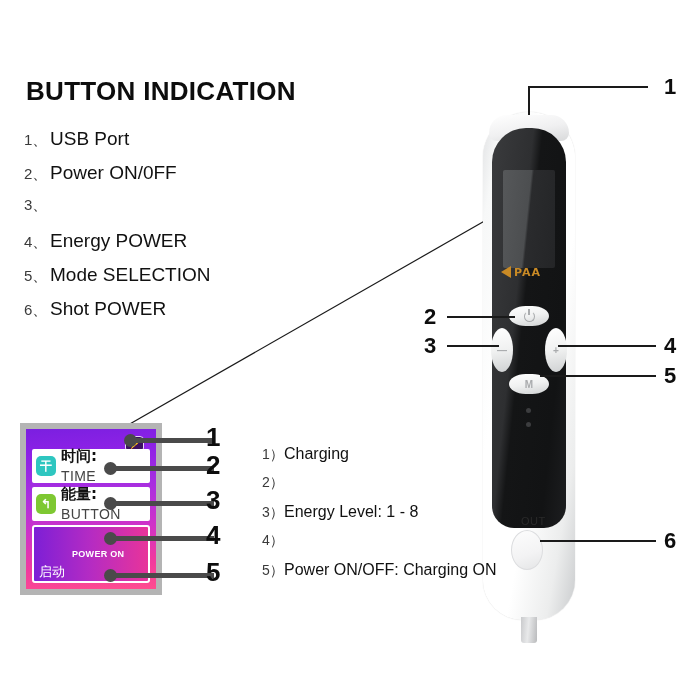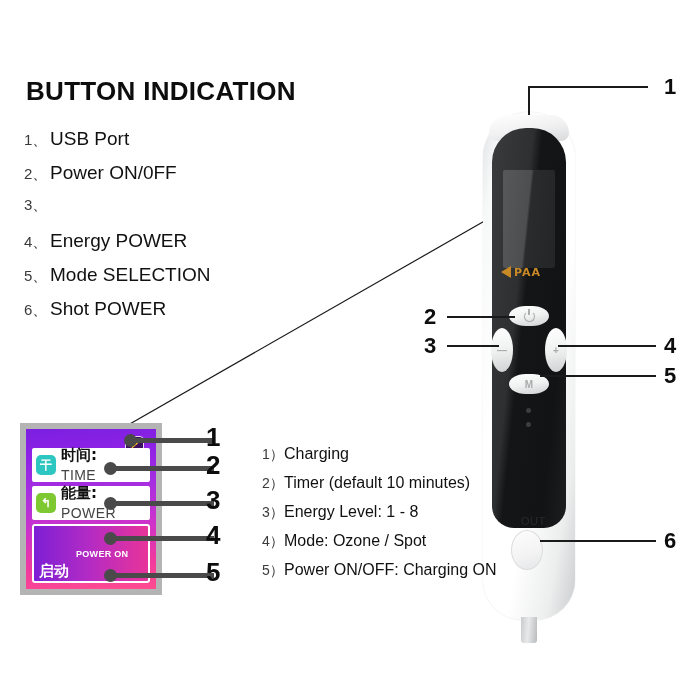--- a/index.html
+++ b/index.html
@@ -305,22 +305,22 @@
     margin-bottom: 0;
     background: linear-gradient(90deg,#7d1fd6 0%,#b32bc4 48%,#e8349a 100%);
     border: 2px solid #ffffff;
     border-radius: 3px;
     display: flex;
     align-items: center;
     padding-left: 5px;
     box-sizing: border-box;
   }
   #power-cn {
-    font-size: 15px;
-    font-weight: bold;
+    font-size: 13px;
+    font-weight: normal;
     color: #ffffff;
     font-family: "DejaVu Sans", sans-serif;
     margin-top: 36px;
   }
   #power-en {
     font-size: 9px;
     font-weight: bold;
     color: #ffffff;
     margin-left: 7px;
     letter-spacing: 0.3px;
@@ -477,21 +477,21 @@
         <span class="disp-en">TIME</span>
       </span>
     </div>
 
     <div class="disp-row">
       <span class="disp-icon" style="background:#7ec832;">
         <span>↰</span>
       </span>
       <span class="disp-txt">
         <span class="disp-cn">能量:</span>
-        <span class="disp-en">POWER</span>
+        <span class="disp-en">BUTTON</span>
       </span>
     </div>
 
 
     <div id="power-row">
       <span id="power-cn">启动</span>
       <span id="power-en">POWER ON</span>
     </div>
 
   </div>
@@ -517,27 +517,25 @@
 <div class="dp-line" style="left:110px; top:573px; width:104px;"></div>
 <div class="dp-num" style="left:206px; top:557px;">5</div>
 
 <div id="legend-list">
   <div class="lg-row">
     <span class="lg-num">1）</span>
     <span class="lg-label">Charging</span>
   </div>
   <div class="lg-row">
     <span class="lg-num">2）</span>
-    <span class="lg-label">Timer (default 10 minutes)</span>
   </div>
   <div class="lg-row">
     <span class="lg-num">3）</span>
     <span class="lg-label">Energy Level: 1 - 8</span>
   </div>
   <div class="lg-row">
     <span class="lg-num">4）</span>
-    <span class="lg-label">Mode: Ozone / Spot</span>
   </div>
   <div class="lg-row">
     <span class="lg-num">5）</span>
     <span class="lg-label">Power ON/OFF: Charging ON</span>
   </div>
 </div>
 
 </body></html>

